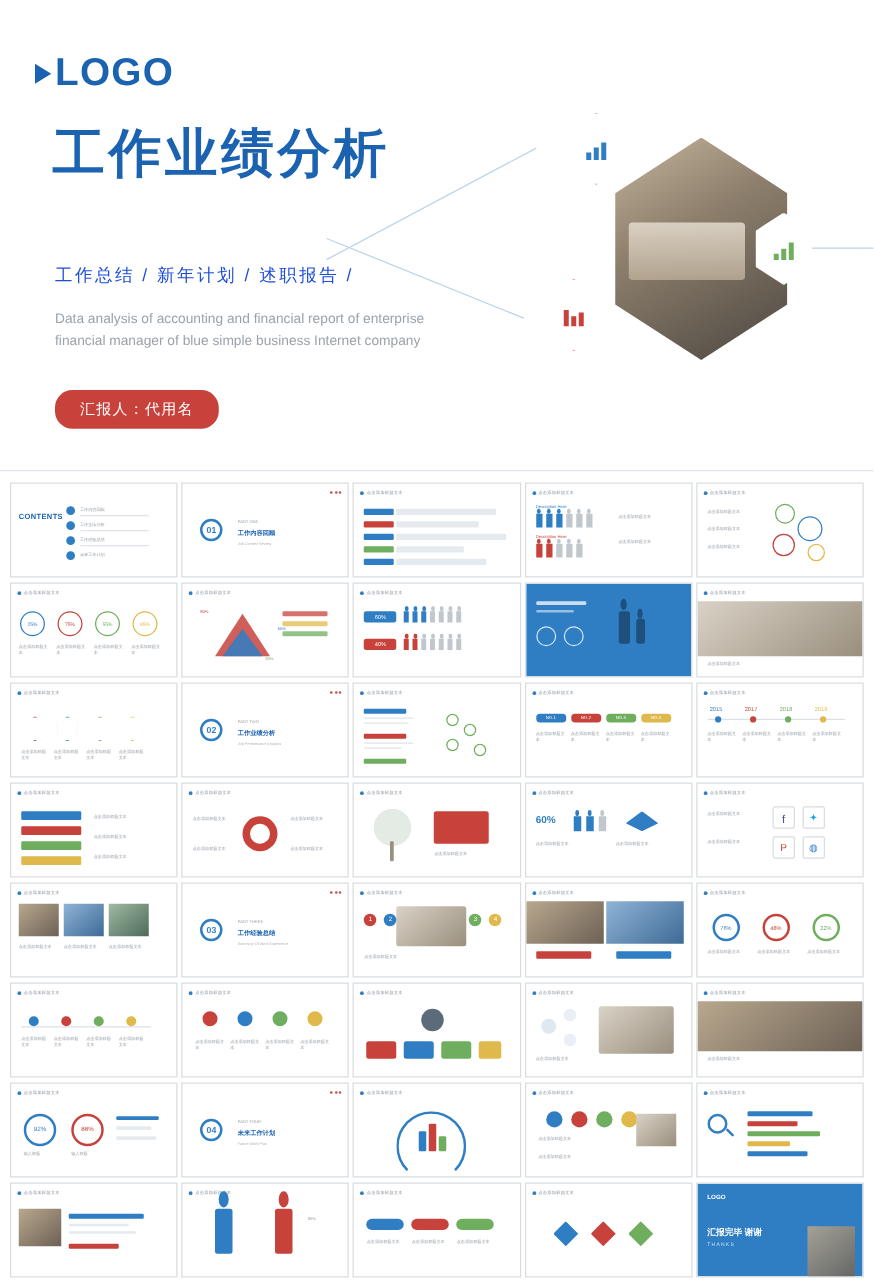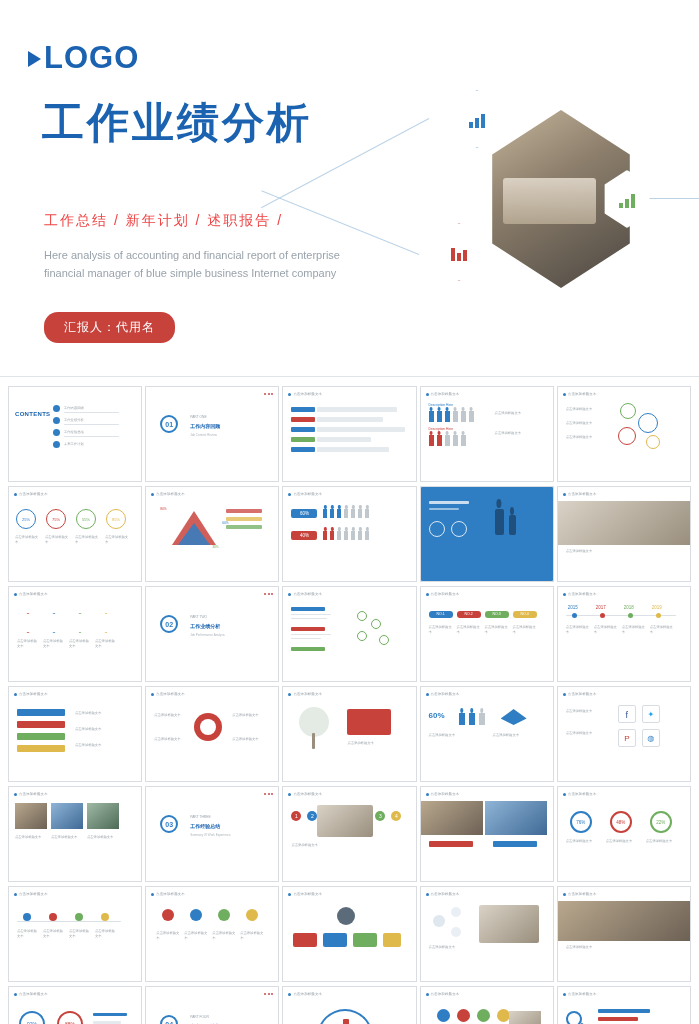--- a/index.html
+++ b/index.html
@@ -29,21 +29,21 @@
     font-size: 42px; font-weight: bold; color: #1b63b0; letter-spacing: 3px;
     font-family: "DejaVu Sans", sans-serif;
   }
   .hero-title2 {
     position: absolute; left: 42px; top: 158px;
     font-size: 38px; font-weight: bold; color: #1b63b0; letter-spacing: 1px;
     font-family: "DejaVu Sans", sans-serif;
   }
   .hero-sub {
     position: absolute; left: 44px; top: 212px;
-    font-size: 14px; color: #ef4444; letter-spacing: 2px;
+    font-size: 14px; color: #1d4ed8; letter-spacing: 2px;
   }
   .hero-desc {
     position: absolute; left: 44px; top: 246px; width: 300px;
     font-size: 11px; color: #9aa3ab; line-height: 1.65;
   }
   .hero-badge {
     position: absolute; left: 44px; top: 312px;
     background: #c8423c; color: #fff; font-size: 12px;
     padding: 7px 20px; border-radius: 14px; letter-spacing: 1px;
   }
@@ -83,21 +83,21 @@
   
   .grid {
     position: absolute; left: 8px; top: 386px;
     width: 683px;
     display: grid;
     grid-template-columns: repeat(5, 1fr);
     gap: 4px 3px;
   }
   .slide {
     position: relative;
-    height: 96px;
+    height: 76px;
     background: #ffffff;
     border: 1px solid #d9dde1;
     overflow: hidden;
   }
   .sl-hd {
     position: absolute; left: 5px; top: 5px;
     display: flex; align-items: center; gap: 2px;
     font-size: 3.4px; color: #8d969e; letter-spacing: .2px;
   }
   .sl-dot { width: 3px; height: 3px; border-radius: 50%; background: #2f7ec4; }
@@ -148,21 +148,21 @@
 <div class="page">
 
   <div class="hero">
 
     <div class="hero-logo">
       <span class="tri"></span><span>LOGO</span>
     </div>
 
     <div class="hero-title">工作业绩分析</div>
     <div class="hero-sub">工作总结 / 新年计划 / 述职报告 /</div>
-    <div class="hero-desc">Here analysis of accounting and financial report of enterprise financial manager of blue simple business Internet company</div>
+    <div class="hero-desc">Data analysis of accounting and financial report of enterprise financial manager of blue simple business Internet company</div>
     <div class="hero-badge">汇报人：代用名</div>
 
     <div class="hexwrap">
       <div class="hexline hl1"></div>
       <div class="hexline hl2"></div>
       <div class="hexline hl3"></div>
       <div class="hex hex-big"></div>
       <div class="hex hex-sm hex-s1">
         <div class="mini-bars">
           <i style="height:6px"></i>

